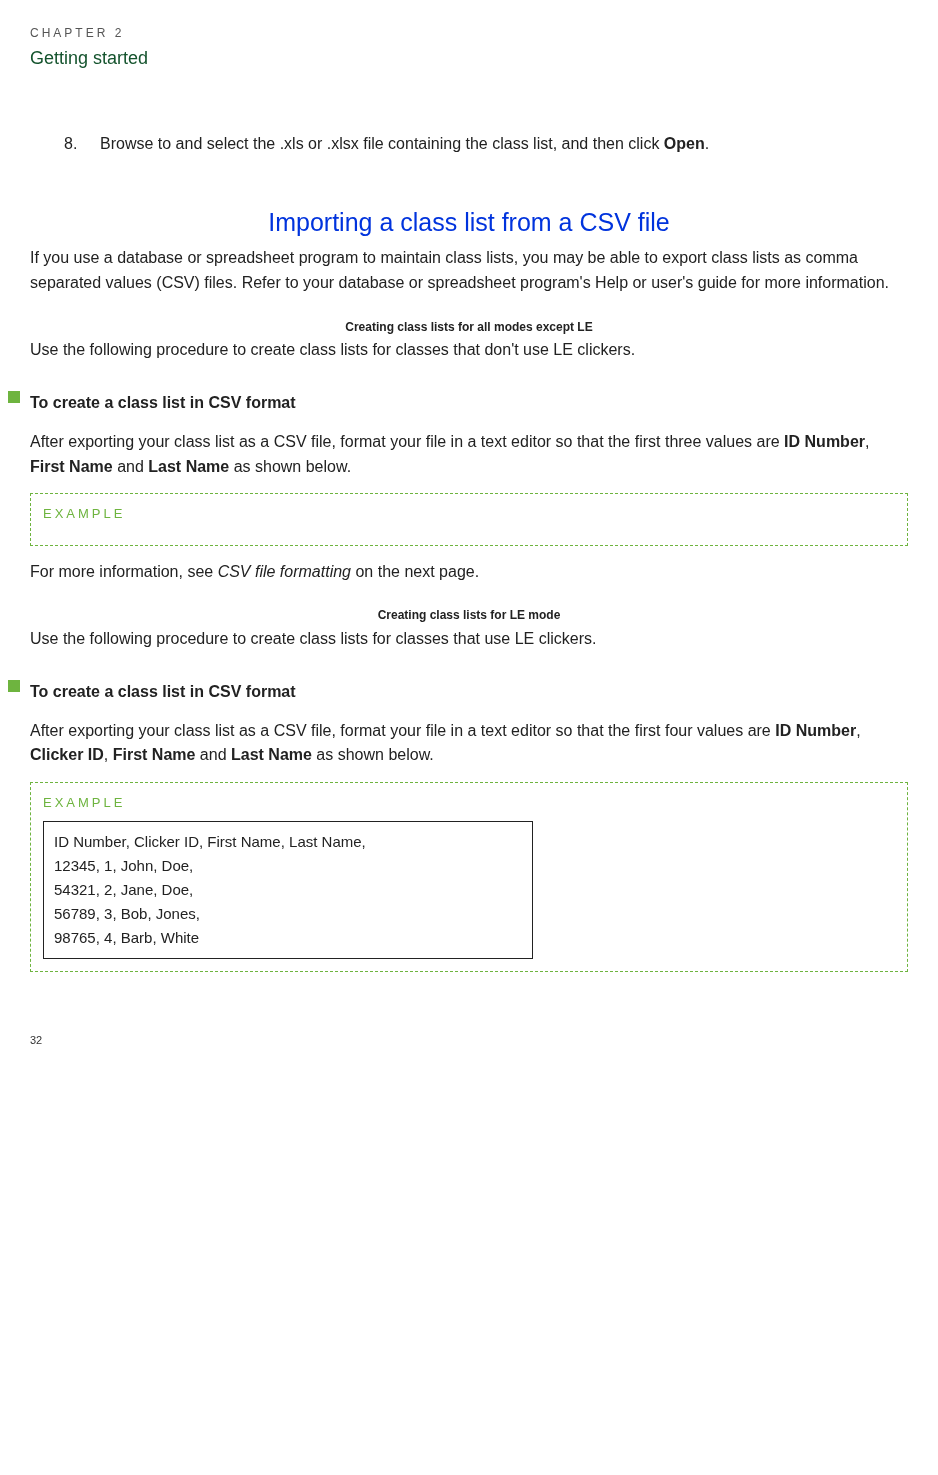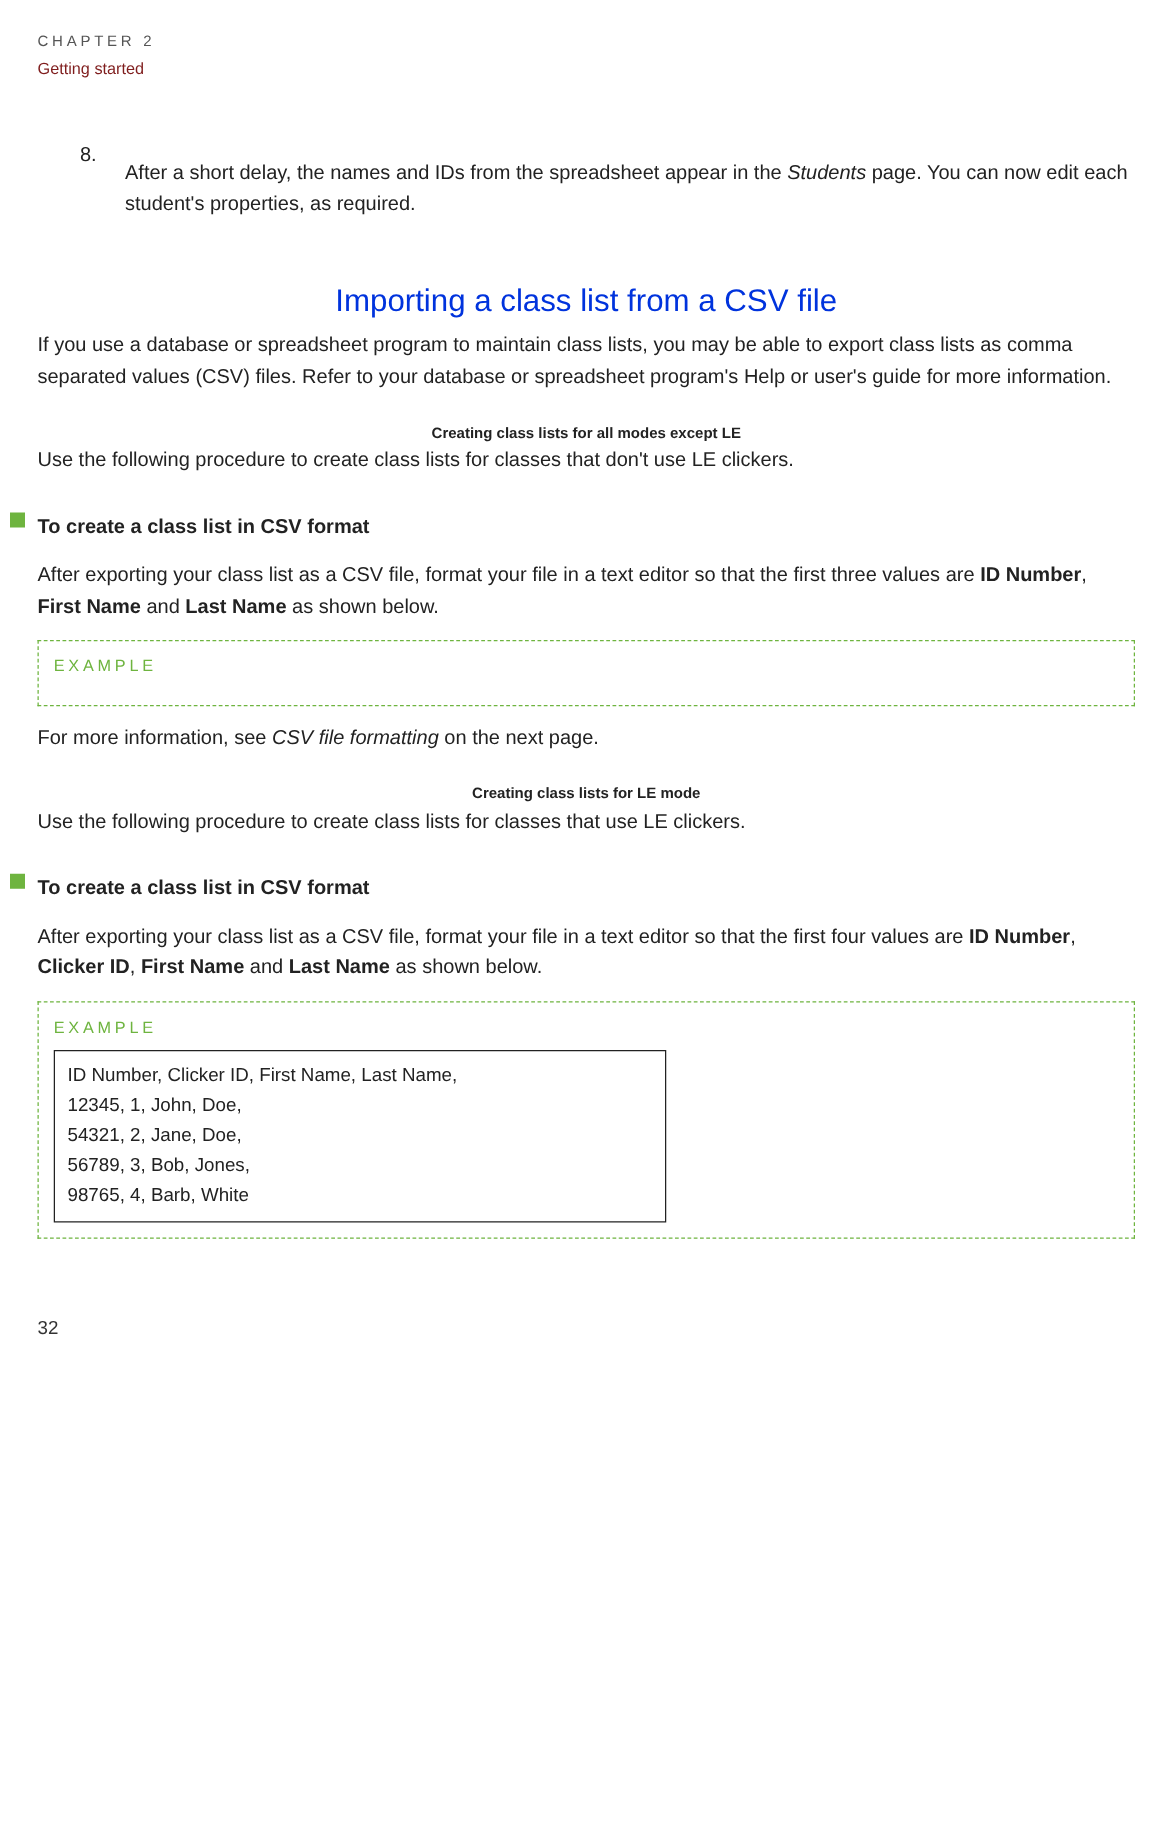--- a/index.html
+++ b/index.html
@@ -13,23 +13,23 @@
     line-height: 1.55;
   }
   .header-chapter {
     font-size: 12px;
     letter-spacing: 3px;
     color: #555;
     font-weight: 400;
     margin-bottom: 2px;
   }
   .header-subtitle {
-    font-size: 13px;
-    color: #7f1d1d;
-    margin-bottom: 48px;
+    font-size: 18px;
+    color: #14532d;
+    margin-bottom: 60px;
   }
   .indent-block {
     margin-left: 34px;
   }
   ol.step-list {
     list-style: none;
     padding: 0;
     margin: 0 0 30px 0;
   }
   ol.step-list > li {
@@ -98,38 +98,38 @@
     box-sizing: border-box;
     font-size: 15px;
     line-height: 1.6;
   }
   .code-box.wide {
     min-width: 490px;
   }
   .bold { font-weight: bold; }
   .italic { font-style: italic; }
   .page-num {
-    font-size: 15px;
+    font-size: 11px;
     color: #333;
     margin-top: 60px;
   }
 </style>
 </head>
 <body>
 
 <div class="header-chapter">CHAPTER 2</div>
 <div class="header-subtitle">Getting started</div>
 
 <div class="indent-block">
   <ol class="step-list">
     <li>
       <div class="num">8.</div>
       <div class="body">
-        <p class="para after-note">
-          <span>After a short delay, the names and IDs from the spreadsheet appear in the </span><span class="italic">Students</span><span> page. You can now edit each student's properties, as required.</span>
+        <p class="para">
+          <span>Browse to and select the .xls or .xlsx file containing the class list, and then click </span><span class="bold">Open</span><span>.</span>
         </p>
       </div>
     </li>
   </ol>
 </div>
 
 <h2 class="section-title">Importing a class list from a CSV file</h2>
 <p class="para">If you use a database or spreadsheet program to maintain class lists, you may be able to export class lists as comma separated values (CSV) files. Refer to your database or spreadsheet program's Help or user's guide for more information.</p>
 
 <h3 class="subhead">Creating class lists for all modes except LE</h3>

